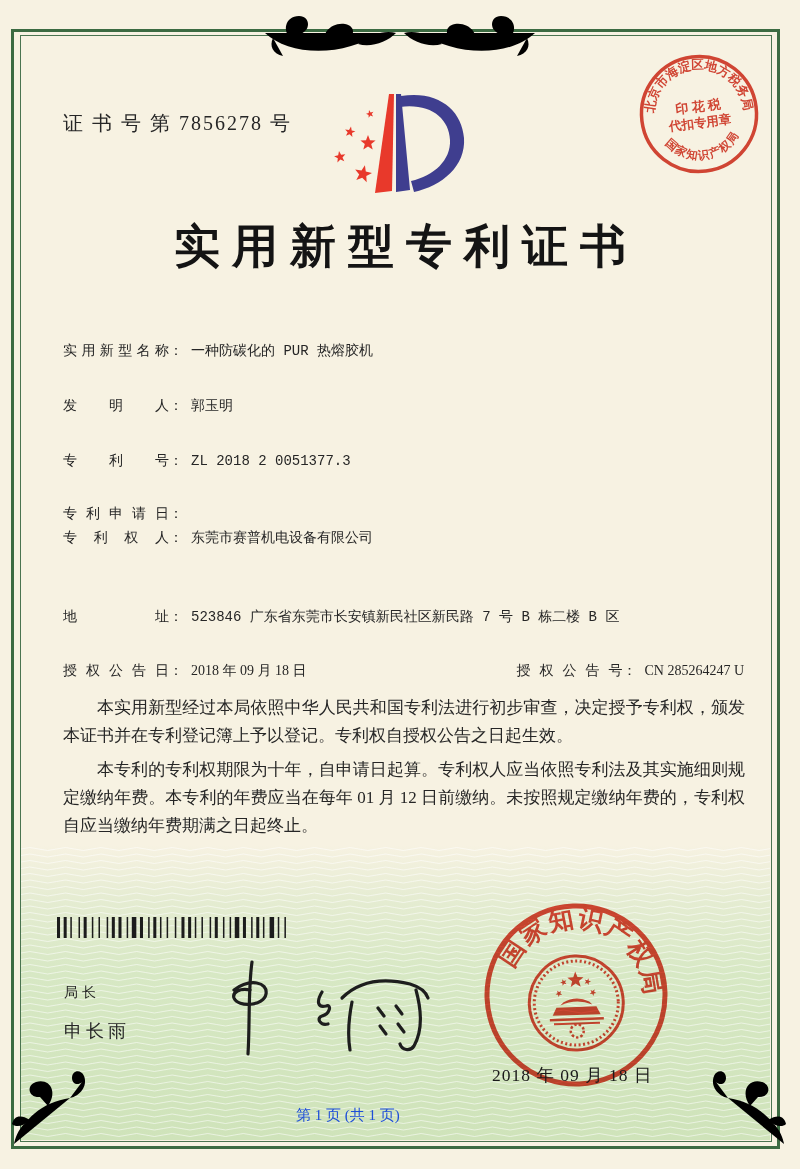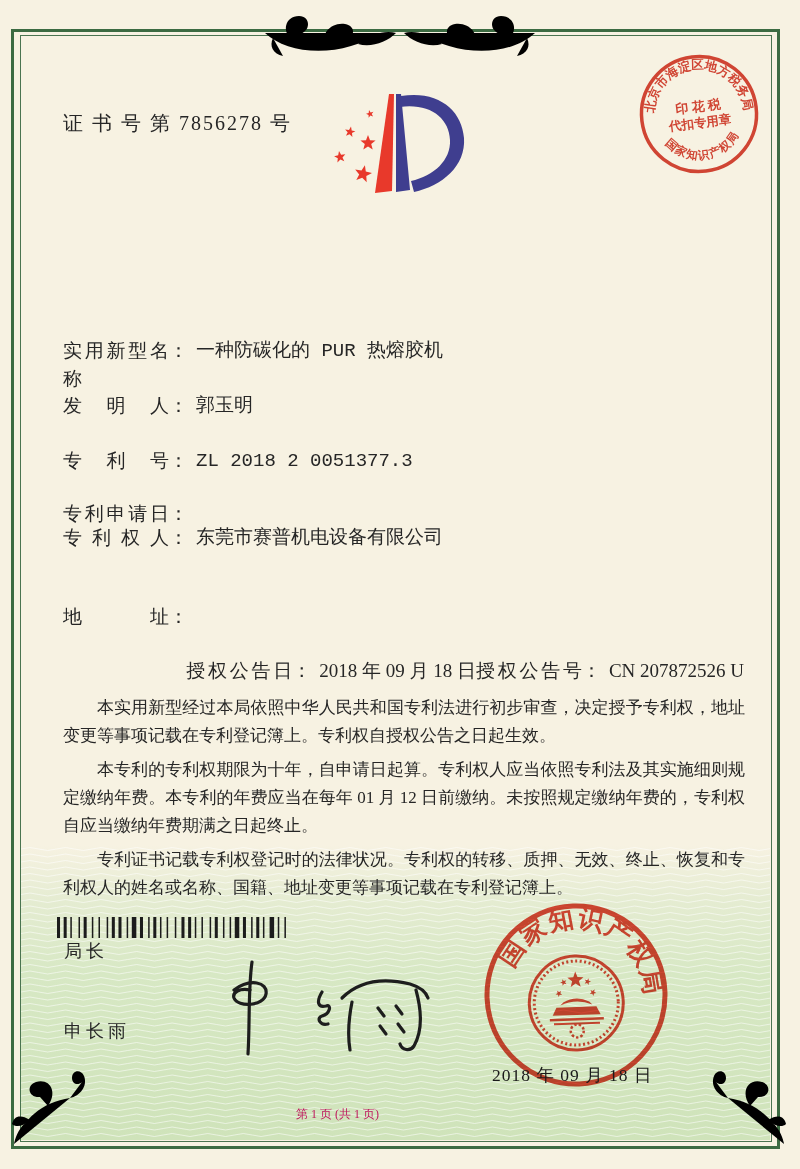--- a/index.html
+++ b/index.html
@@ -18,38 +18,38 @@
   #cert-no{position:absolute;left:63px;top:110px;font-size:20px;letter-spacing:2px;}
   #title{position:absolute;left:0;right:0;top:216px;text-align:center;font-size:46px;
          font-weight:bold;letter-spacing:12px;padding-left:12px;color:#141414;}
   #logo{position:absolute;left:330px;top:90px;}
   
   .stamp{position:absolute;opacity:.93;mix-blend-mode:multiply;}
   #tax-stamp{left:634px;top:49px;transform:rotate(-7deg);}
   #cnipa-seal{left:481px;top:900px;transform:rotate(-2deg);}
   .redtxt{fill:#d43a2a;font-family:"Liberation Serif","DejaVu Serif",serif;font-weight:bold;}
   
-  .field{position:absolute;left:63px;right:56px;display:flex;font-size:19px;line-height:28px;}
+  .field{position:absolute;left:63px;right:56px;display:flex;font-size:14px;line-height:28px;}
   .fl{flex:none;width:106px;text-align:justify;text-align-last:justify;}
   .fc{flex:none;}
   .fv{flex:1;margin-left:8px;font-family:Liberation Mono, monospace;}
   .grp{display:flex;}
   
   #body-text{position:absolute;left:63px;right:55px;top:694px;font-size:17px;
              line-height:28px;text-align:justify;}
   #body-text p{margin:0 0 6px 0;text-indent:2em;}
   
   #barcode{position:absolute;left:57px;top:917px;z-index:2;}
-  #official-title{position:absolute;left:64px;top:939px;font-size:18px;letter-spacing:4px;z-index:2;}
+  #official-title{position:absolute;left:64px;top:984px;font-size:14px;letter-spacing:4px;z-index:2;}
   #official-name{position:absolute;left:64px;top:1019px;font-size:18px;letter-spacing:4px;z-index:2;font-family:Liberation Mono, monospace;}
   #signature{position:absolute;left:210px;top:950px;z-index:2;}
   #signature path{stroke:#1d1d1d;stroke-width:3.2;fill:none;stroke-linecap:round;stroke-linejoin:round;}
   #seal-date{position:absolute;left:492px;top:1063px;font-size:17.5px;letter-spacing:1px;
              z-index:3;color:#1a1a1a;}
-  #footer{position:absolute;left:296px;top:1106px;font-size:12px;z-index:2;color:#be185d;}
+  #footer{position:absolute;left:296px;top:1106px;font-size:15px;z-index:2;color:#1d4ed8;}
 </style>
 </head>
 <body>
 
 <div id="page">
 
   <svg width="0" height="0" style="position:absolute">
     <defs>
       <g id="dragon">
         <path d="M2,29 C20,46 55,52 88,42 C105,37 120,30 133,29"></path>
@@ -108,20 +108,21 @@
     <text class="redtxt" font-size="12.5">
       <textPath href="#ts-top" startOffset="50%" text-anchor="middle">北京市海淀区地方税务局</textPath>
     </text>
     <text class="redtxt" font-size="11.5" letter-spacing="1">
       <textPath href="#ts-bot" startOffset="50%" text-anchor="middle">国家知识产权局</textPath>
     </text>
     <text class="redtxt" x="0" y="-3" font-size="13" text-anchor="middle">印 花 税</text>
     <text class="redtxt" x="0" y="13" font-size="12.5" text-anchor="middle">代扣专用章</text>
   </svg>
 
+  <div id="title">实用新型专利证书</div>
 
   <div class="field" style="top:337px">
     <span class="fl">实用新型名称</span>
       <span class="fc">：</span>
     <span class="fv">一种防碳化的 PUR 热熔胶机</span>
   </div>
   <div class="field" style="top:392px">
     <span class="fl">发明人</span>
       <span class="fc">：</span>
     <span class="fv">郭玉明</span>
@@ -136,38 +137,38 @@
       <span class="fc">：</span>
   </div>
   <div class="field" style="top:524px">
     <span class="fl">专利权人</span>
       <span class="fc">：</span>
     <span class="fv">东莞市赛普机电设备有限公司</span>
   </div>
   <div class="field" style="top:603px">
     <span class="fl">地址</span>
       <span class="fc">：</span>
-  </div>
-  <div class="field" style="top:657px;justify-content:flex-end">
+    <span class="fv" style="max-width:565px">523846 广东省东莞市长安镇新民社区新民路 7 号 B 栋二楼 B 区</span>
+  </div>
+  <div class="field" style="top:657px;justify-content:space-between">
     <span class="grp">
       <span class="fl">授权公告日</span>
         <span class="fc">：</span>
       <span style="margin-left:8px">2018 年 09 月 18 日</span>
     </span>
     <span class="grp">
       <span class="fl">授权公告号</span>
         <span class="fc">：</span>
-      <span style="margin-left:8px">CN 207872526 U</span>
+      <span style="margin-left:8px">CN 285264247 U</span>
     </span>
   </div>
 
   <div id="body-text">
-    <p>本实用新型经过本局依照中华人民共和国专利法进行初步审查，决定授予专利权，地址变更等事项记载在专利登记簿上。专利权自授权公告之日起生效。</p>
+    <p>本实用新型经过本局依照中华人民共和国专利法进行初步审查，决定授予专利权，颁发本证书并在专利登记簿上予以登记。专利权自授权公告之日起生效。</p>
     <p>本专利的专利权期限为十年，自申请日起算。专利权人应当依照专利法及其实施细则规定缴纳年费。本专利的年费应当在每年 01 月 12 日前缴纳。未按照规定缴纳年费的，专利权自应当缴纳年费期满之日起终止。</p>
-    <p>专利证书记载专利权登记时的法律状况。专利权的转移、质押、无效、终止、恢复和专利权人的姓名或名称、国籍、地址变更等事项记载在专利登记簿上。</p>
   </div>
 
   <svg id="barcode" width="230" height="21" preserveAspectRatio="none" viewBox="0 0 258.90000000000003 21">
       <rect x="0" y="0" width="3.4" height="21" fill="#1c1c1c"></rect>
       <rect x="7.5" y="0" width="3.4" height="21" fill="#1c1c1c"></rect>
       <rect x="15" y="0" width="1.7" height="21" fill="#1c1c1c"></rect>
       <rect x="24.2" y="0" width="1.7" height="21" fill="#1c1c1c"></rect>
       <rect x="29.999999999999996" y="0" width="3.4" height="21" fill="#1c1c1c"></rect>
       <rect x="39.199999999999996" y="0" width="1.7" height="21" fill="#1c1c1c"></rect>
       <rect x="46.699999999999996" y="0" width="1.7" height="21" fill="#1c1c1c"></rect>

